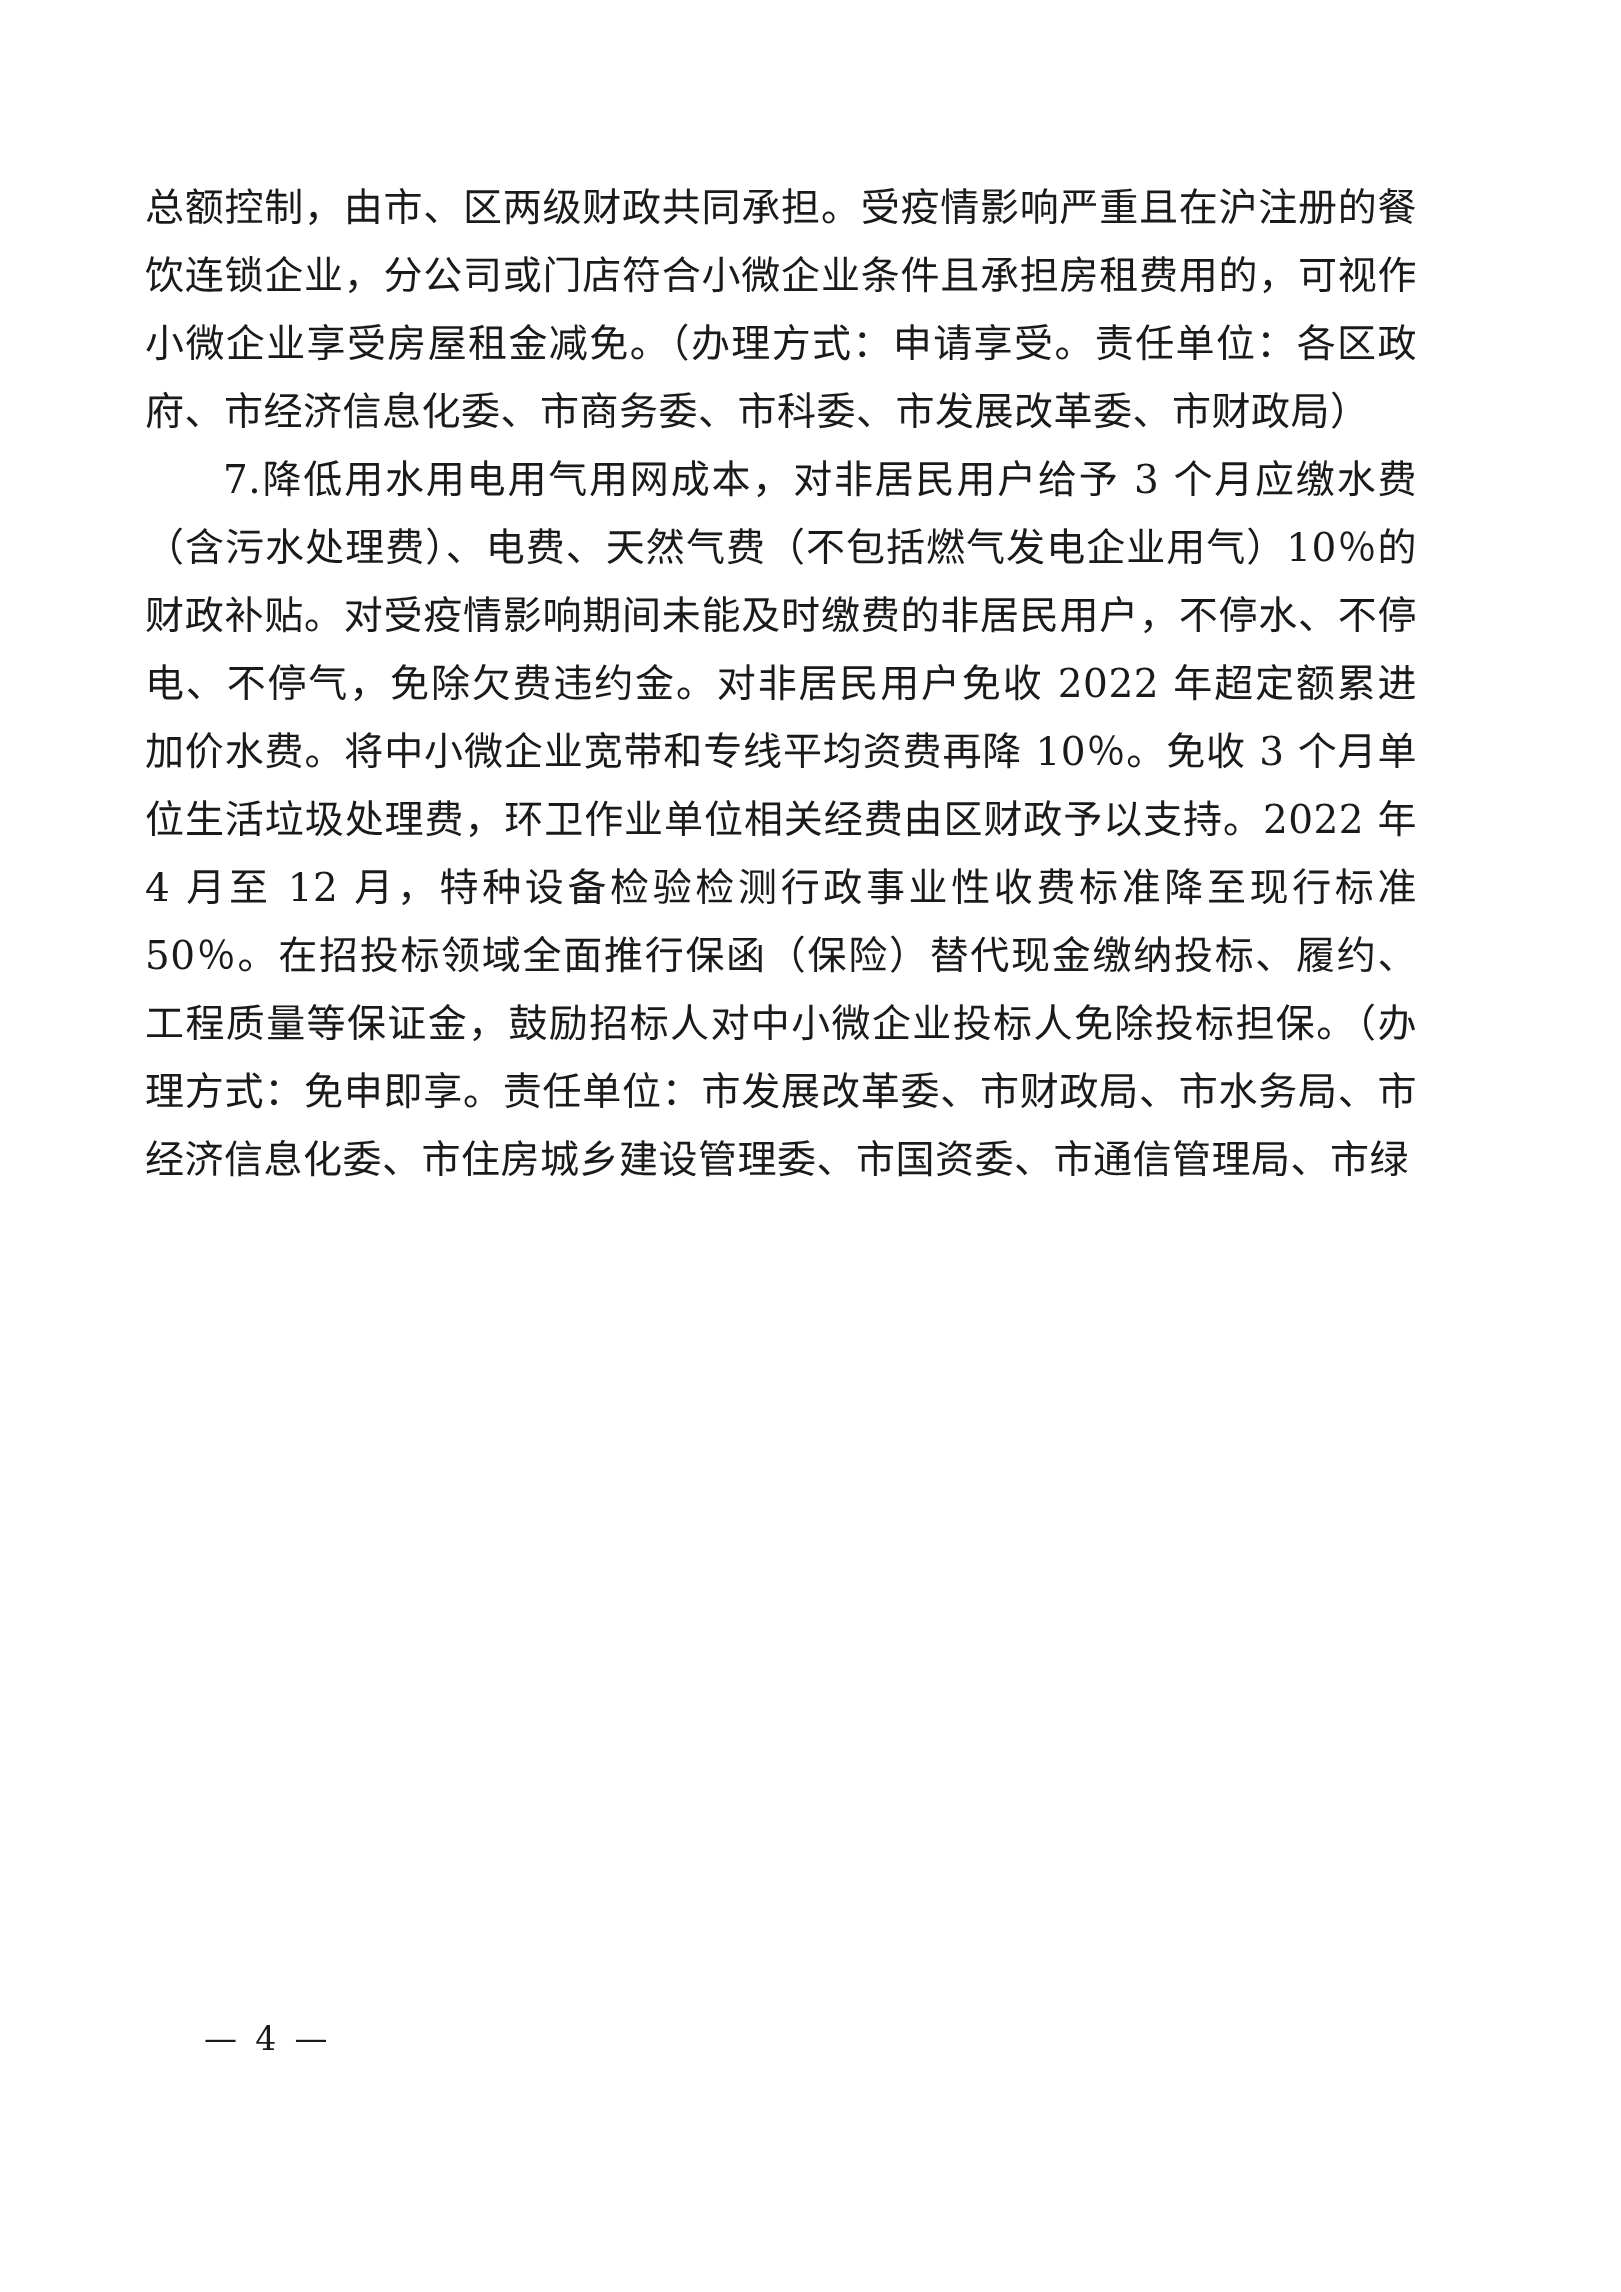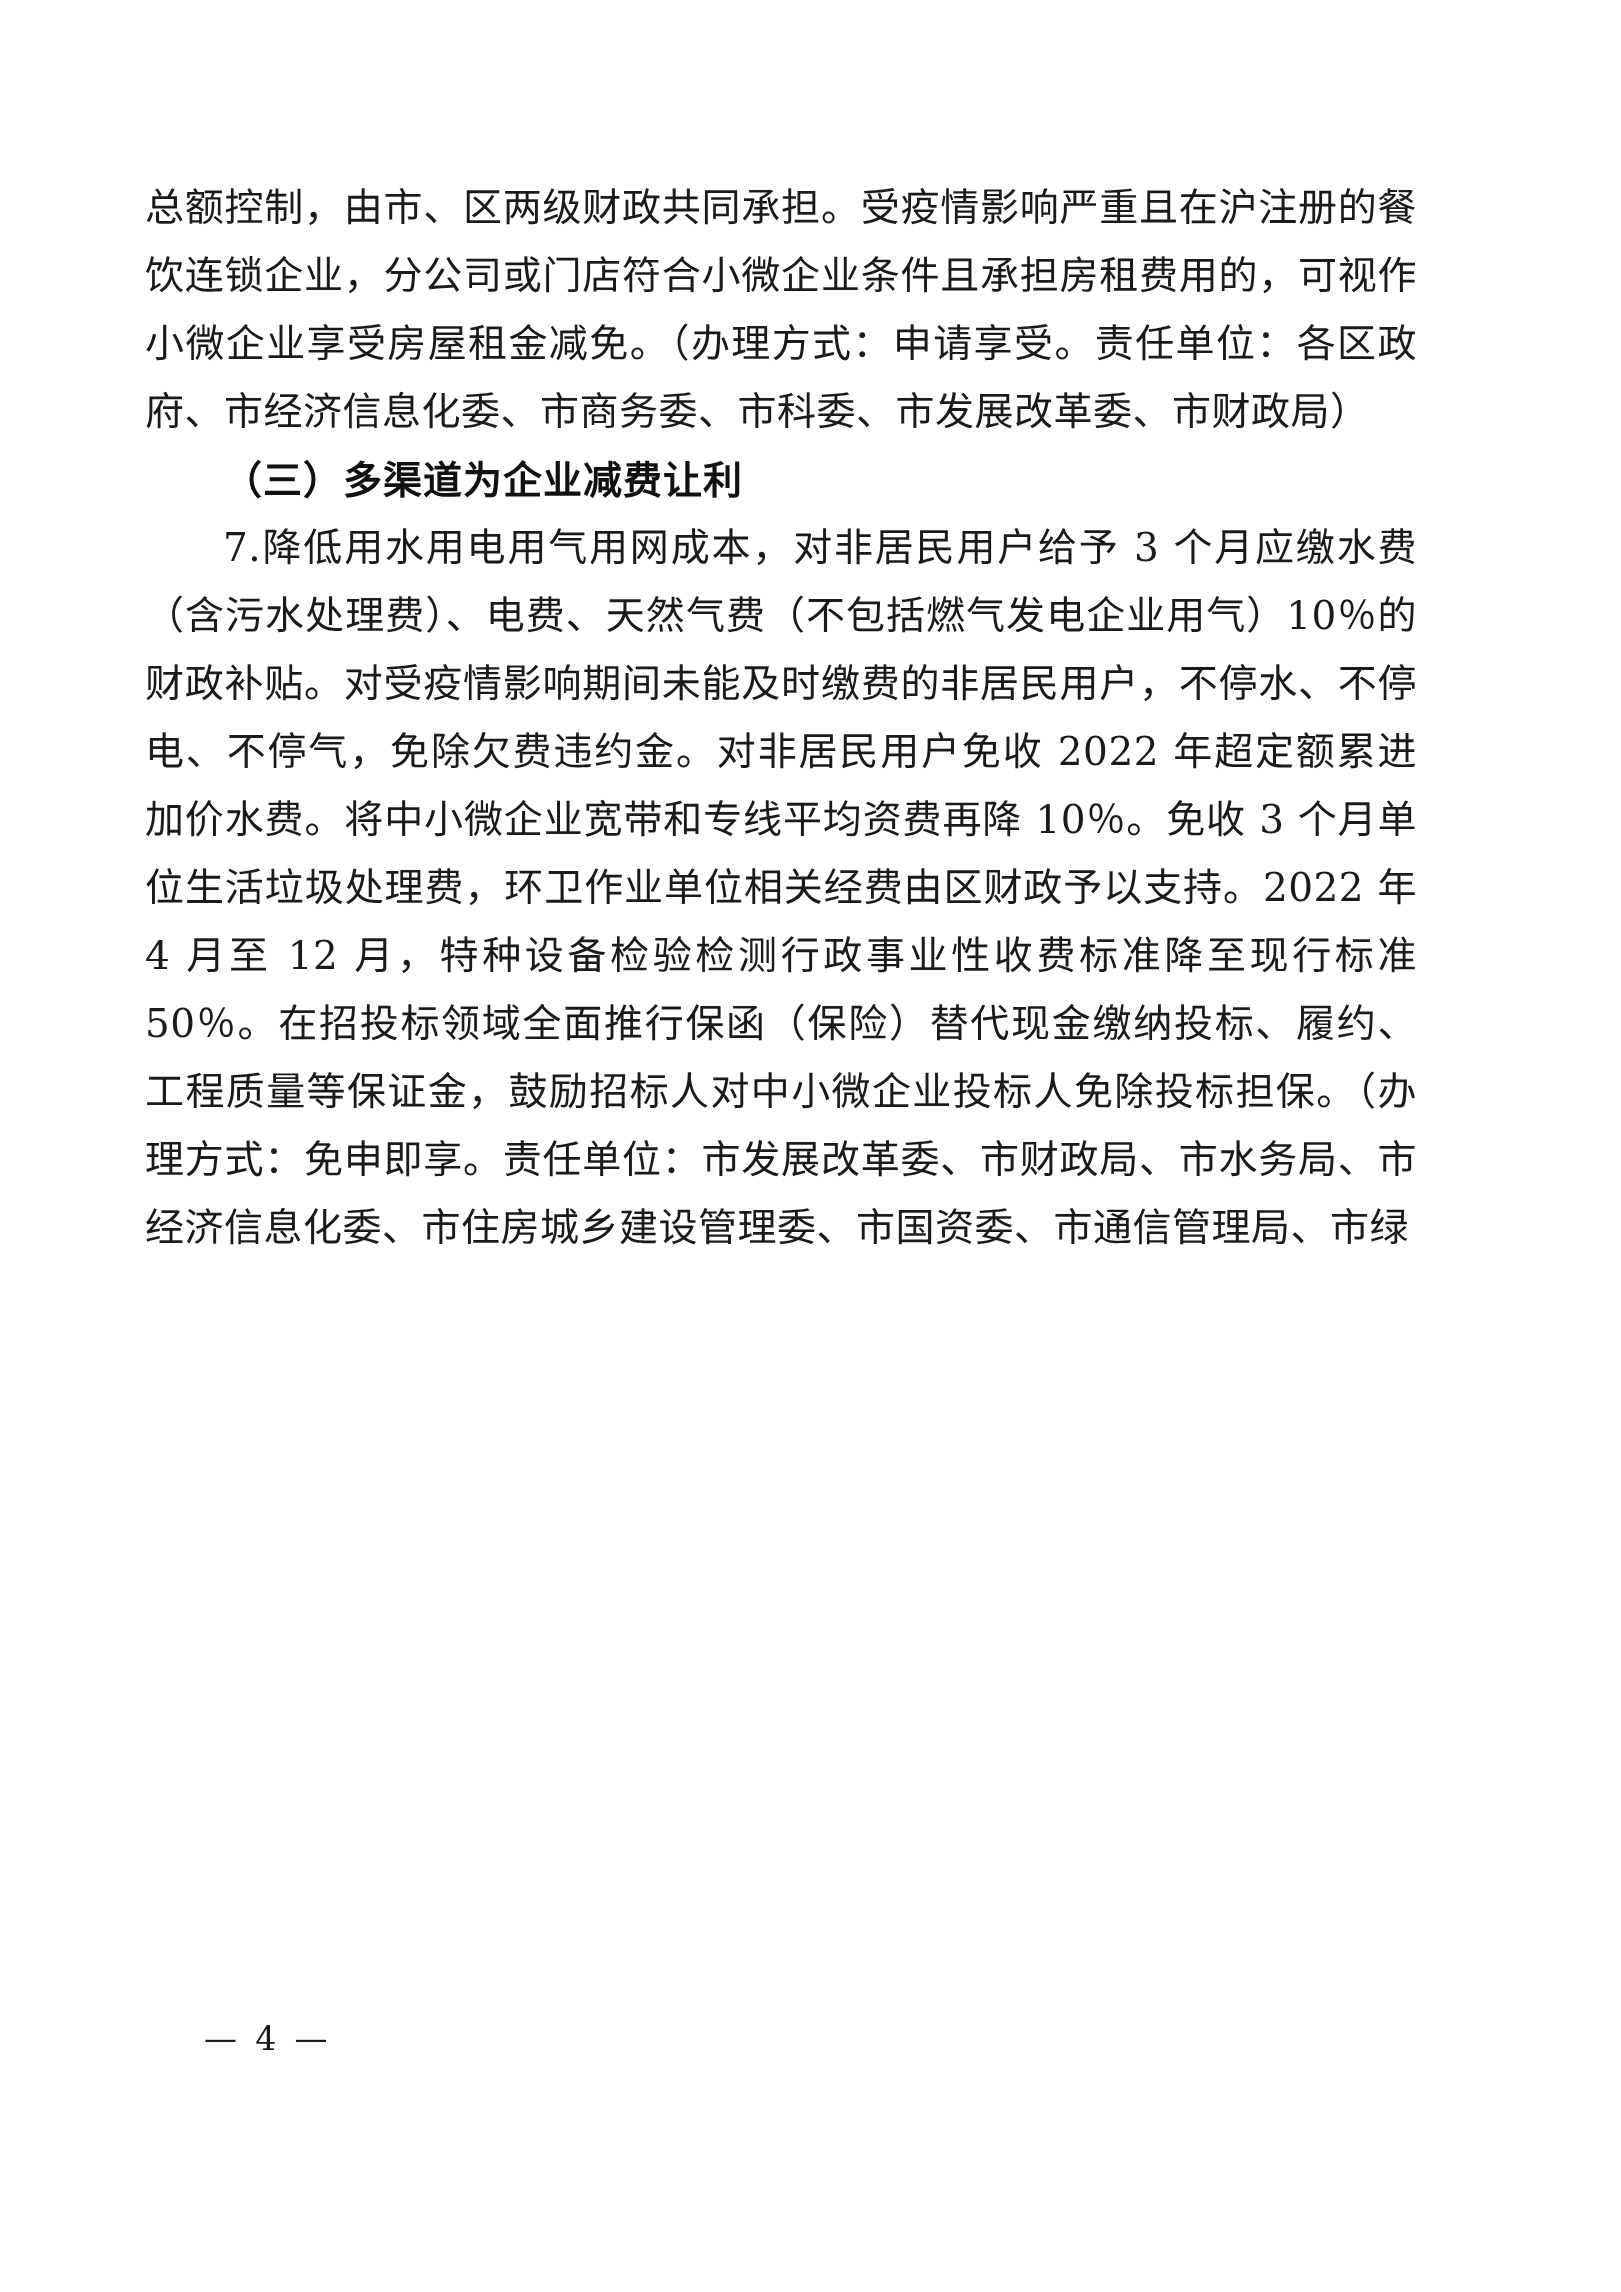--- a/index.html
+++ b/index.html
@@ -69,21 +69,20 @@
 </head>
 <body>
 
 <div class="page">
 
   <div class="content">
 
     <p class="para cont">总额控制，由市、区两级财政共同承担。受疫情影响严重且在沪注册的餐饮连锁企业，分公司或门店符合小微企业条件且承担房租费用的，可视作小微企业享受房屋租金减免。（办理方式：申请享受。责任单位：各区政府、市经济信息化委、市商务委、市科委、市发展改革委、市财政局）</p>
 
 
-    <p class="heading">（三）多渠道为企业减费让利</p>
 
     <p class="para indent">7.降低用水用电用气用网成本，对非居民用户给予 3 个月应缴水费（含污水处理费）、电费、天然气费（不包括燃气发电企业用气）10％的财政补贴。对受疫情影响期间未能及时缴费的非居民用户，不停水、不停电、不停气，免除欠费违约金。对非居民用户免收 2022 年超定额累进加价水费。将中小微企业宽带和专线平均资费再降 10％。免收 3 个月单位生活垃圾处理费，环卫作业单位相关经费由区财政予以支持。2022 年 4 月至 12 月，特种设备检验检测行政事业性收费标准降至现行标准 50％。在招投标领域全面推行保函（保险）替代现金缴纳投标、履约、工程质量等保证金，鼓励招标人对中小微企业投标人免除投标担保。（办理方式：免申即享。责任单位：市发展改革委、市财政局、市水务局、市经济信息化委、市住房城乡建设管理委、市国资委、市通信管理局、市绿</p>
 
   </div>
 
   <div class="footer">
     <span class="pg">— 4 —</span>
   </div>
 
 </div>

